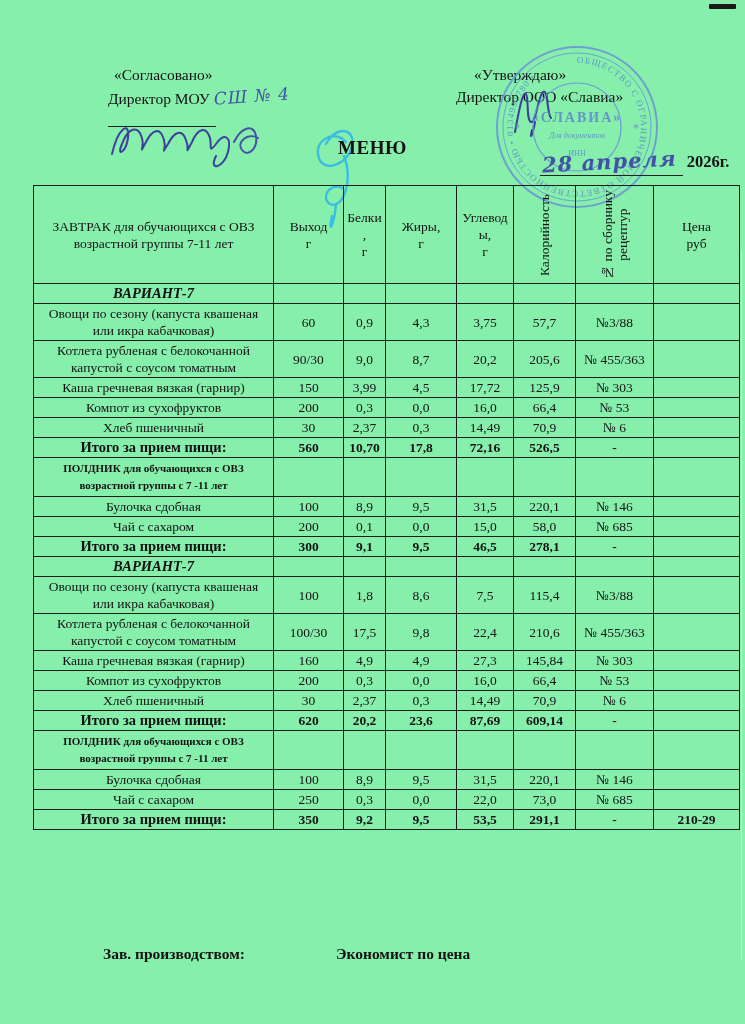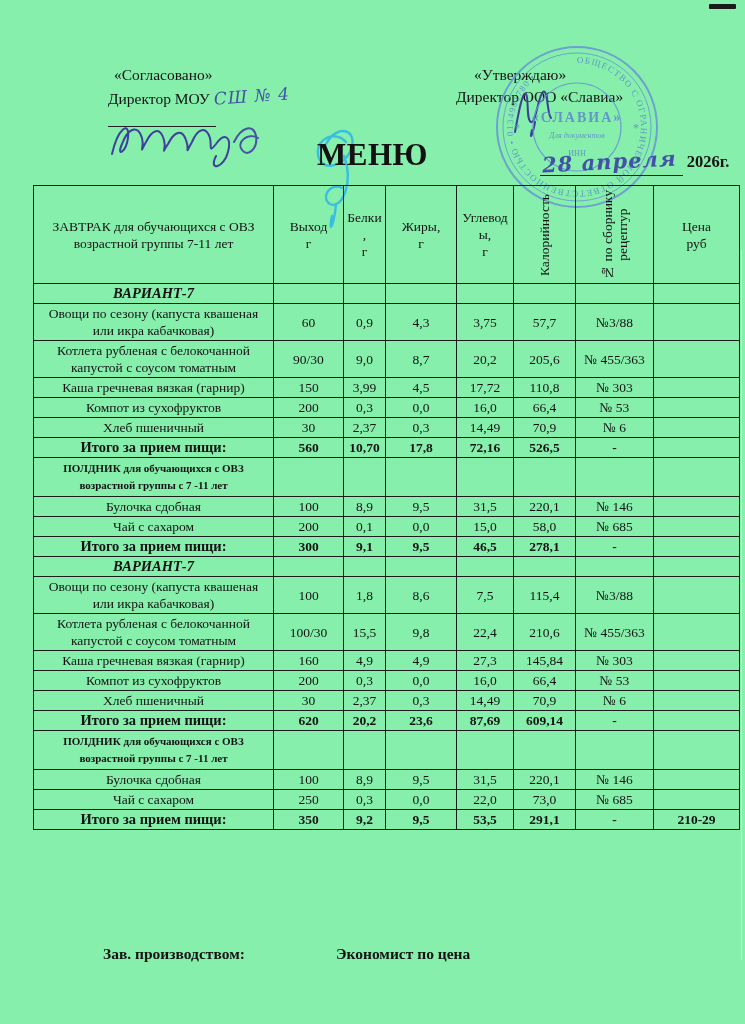--- a/index.html
+++ b/index.html
@@ -20,21 +20,21 @@
   .sig-underline{display:inline-block;min-width:108px;border-bottom:1.4px solid #222;height:14px;}
   .hand{font-style:italic;color:#4352a4;font-family:"DejaVu Serif","Liberation Serif",serif;}
   .hand-note{font-size:17px;letter-spacing:1px;display:inline-block;transform:rotate(-4deg) translateY(-2px);}
   .sig-svg{position:absolute;pointer-events:none;}
   .sig-left{left:106px;top:108px;}
   .sig-cyan{left:288px;top:120px;}
   .sig-right{left:505px;top:80px;}
 
   
   .menu-title{position:absolute;left:0;top:137px;width:100%;text-align:center;
-    font-size:31px;font-weight:bold;letter-spacing:.5px;}
+    font-size:19px;font-weight:bold;letter-spacing:.5px;}
 
   
   .date-block{position:absolute;left:540px;top:147px;font-size:16.5px;font-weight:bold;white-space:nowrap;}
   .date-hand{display:inline-block;border-bottom:1.6px solid #222;padding:0 6px 0 2px;min-width:112px;
     font-size:21px;font-weight:bold;letter-spacing:1px;transform:translateY(2px);}
   .date-hand .hand{display:inline-block;transform:rotate(-3deg);}
 
   
   .stamp{position:absolute;left:492px;top:42px;width:170px;height:170px;opacity:.88;}
 
@@ -188,21 +188,21 @@
             <td class="c-kcal">205,6</td>
             <td class="c-recipe">№ 455/363</td>
             <td class="c-price"></td>
           </tr>
           <tr class="row-dish">
             <td class="c-dish">Каша гречневая вязкая (гарнир)</td>
             <td class="c-out">150</td>
             <td class="c-protein">3,99</td>
             <td class="c-fat">4,5</td>
             <td class="c-carbs">17,72</td>
-            <td class="c-kcal">110,8</td>
+            <td class="c-kcal">125,9</td>
             <td class="c-recipe">№ 303</td>
             <td class="c-price"></td>
           </tr>
           <tr class="row-dish">
             <td class="c-dish">Компот из сухофруктов</td>
             <td class="c-out">200</td>
             <td class="c-protein">0,3</td>
             <td class="c-fat">0,0</td>
             <td class="c-carbs">16,0</td>
             <td class="c-kcal">66,4</td>
@@ -285,21 +285,21 @@
             <td class="c-protein">1,8</td>
             <td class="c-fat">8,6</td>
             <td class="c-carbs">7,5</td>
             <td class="c-kcal">115,4</td>
             <td class="c-recipe">№3/88</td>
             <td class="c-price"></td>
           </tr>
           <tr class="row-dish">
             <td class="c-dish">Котлета рубленая с белокочанной капустой с соусом томатным</td>
             <td class="c-out">100/30</td>
-            <td class="c-protein">15,5</td>
+            <td class="c-protein">17,5</td>
             <td class="c-fat">9,8</td>
             <td class="c-carbs">22,4</td>
             <td class="c-kcal">210,6</td>
             <td class="c-recipe">№ 455/363</td>
             <td class="c-price"></td>
           </tr>
           <tr class="row-dish">
             <td class="c-dish">Каша гречневая вязкая (гарнир)</td>
             <td class="c-out">160</td>
             <td class="c-protein">4,9</td>

